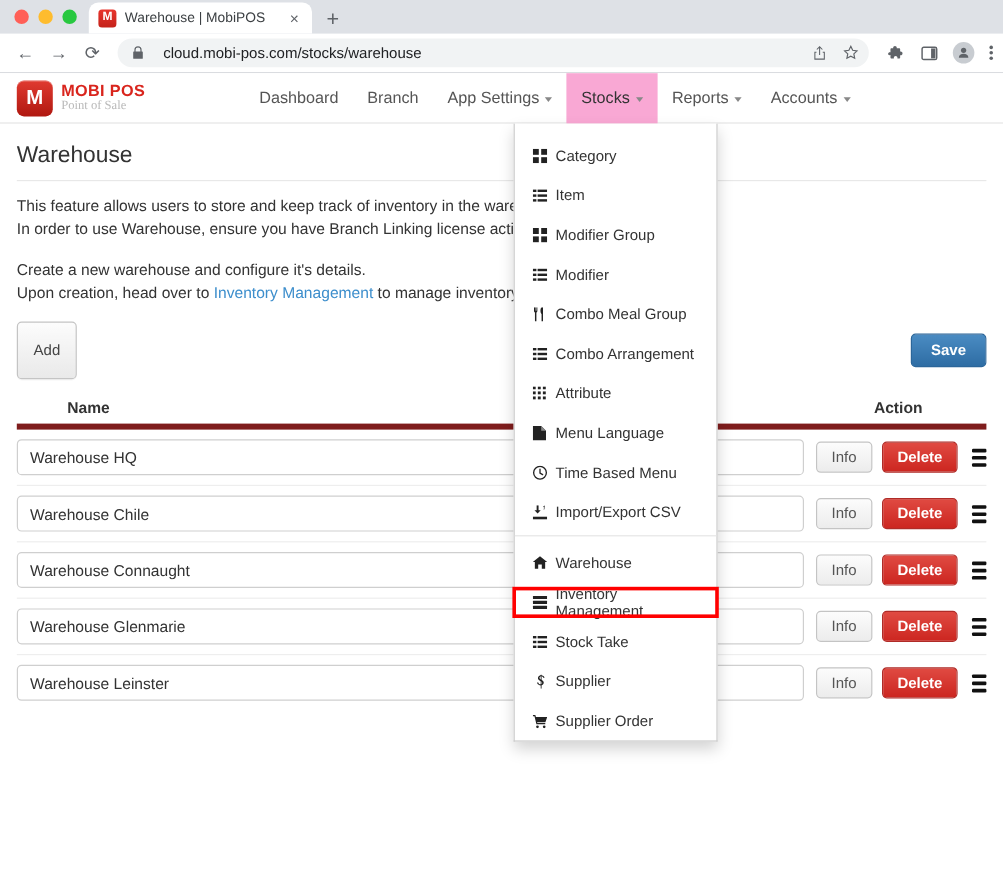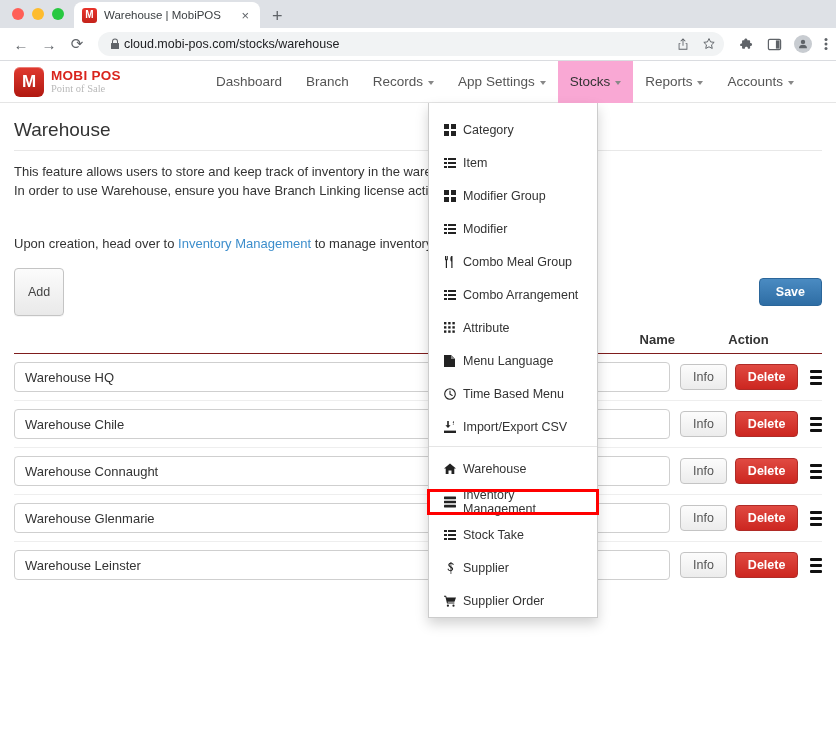--- a/index.html
+++ b/index.html
@@ -48,21 +48,21 @@
     height: 33px; background: #fff;
     display: flex; align-items: center; gap: 2px; padding: 0 8px;
     border-bottom: 1px solid #dadce0;
   }
   .navbtn {
     width: 26px; height: 26px; display: flex; align-items: center; justify-content: center;
     color: #5f6368; font-size: 15px; cursor: pointer; border-radius: 50%;
   }
   .omnibox {
     flex: 1; height: 24px; background: #f1f3f4; border-radius: 13px;
-    display: flex; align-items: center; gap: 4px; padding: 0 12px;
+    display: flex; align-items: center; gap: 16px; padding: 0 12px;
     margin: 0 6px; position: relative;
   }
   .omni-url { font-size: 12.5px; color: #202124; }
   .omni-right { position: absolute; right: 8px; display: flex; gap: 12px; align-items: center; }
   .tb-icon { color: #5f6368; display: flex; align-items: center; cursor: pointer; }
   .tb-icons-outer { display: flex; align-items: center; gap: 12px; padding-left: 8px; }
   .avatar-btn {
     width: 18px; height: 18px; border-radius: 50%; background: #c8ccd1;
     display: flex; align-items: center; justify-content: center;
   }
@@ -143,31 +143,31 @@
     border: 1px solid #b02b27; color: #fff; font-weight: bold;
     padding: 5px 12px;
   }
   .btn-info {
     background: linear-gradient(180deg,#fcfcfc,#ececec);
     border: 1px solid #c4c4c4; color: #555;
     padding: 5px 12px;
   }
 
   .headrow {
-    display: flex; align-items: center; justify-content: flex-end;
+    display: flex; align-items: center; justify-content: space-between;
     margin-top: 16px; font-size: 13px; font-weight: bold; color: #333; padding-left: 42px;
   }
   .head-action { width: 147px; text-align: center; }
 
   .table { margin-top: 6px; }
   .row {
     display: flex; align-items: center; gap: 0;
     border-top: 1px solid #eee; padding: 8px 0;
   }
-  .row:first-child { border-top: 1px solid #7f1d1d; }
+  .row:first-child { border-top: 5px solid #7f1d1d; }
   .name-input {
     flex: 1; height: 30px; border: 1px solid #cfcfcf; border-radius: 4px;
     padding: 0 10px; font-size: 13px; color: #333;
     font-family: "Liberation Sans", sans-serif;
     background: #fff; outline: none;
   }
   .row-actions { width: 152px; display: flex; align-items: center; gap: 8px; padding-left: 10px; }
   .drag {
     width: 22px; display: flex; flex-direction: column; gap: 3px;
     cursor: grab; padding-left: 4px;
@@ -262,24 +262,20 @@
       </div>
 
       <div class="navitems">
         <div class="navitem">
           <span>Dashboard</span>
         </div>
         <div class="navitem">
           <span>Branch</span>
         </div>
         <div class="navitem">
-          <span>Records</span>
-          <span class="caret"></span>
-        </div>
-        <div class="navitem">
           <span>App Settings</span>
           <span class="caret"></span>
         </div>
         <div class="navitem active">
           <span>Stocks</span>
           <span class="caret"></span>
         </div>
         <div class="navitem">
           <span>Reports</span>
           <span class="caret"></span>
@@ -480,21 +476,21 @@
     <div class="content">
       <h1 class="page-title">Warehouse</h1>
       <div class="rule"></div>
 
       <div class="desc">
         <p>
           <span>This feature allows users to store and keep track of inventory in the warehouse.</span><br>
           <span>In order to use Warehouse, ensure you have Branch Linking license activated.</span>
         </p>
         <p>
-          <br>
+          <span>Create a new warehouse and configure it's details.</span><br>
           <span>Upon creation, head over to </span><a href="#">Inventory Management</a><span> to manage inventory of your</span>
         </p>
       </div>
 
       <div class="toolrow">
         <button class="btn btn-default">Add</button>
         <button class="btn btn-primary">Save</button>
       </div>
 
       <div class="headrow">

